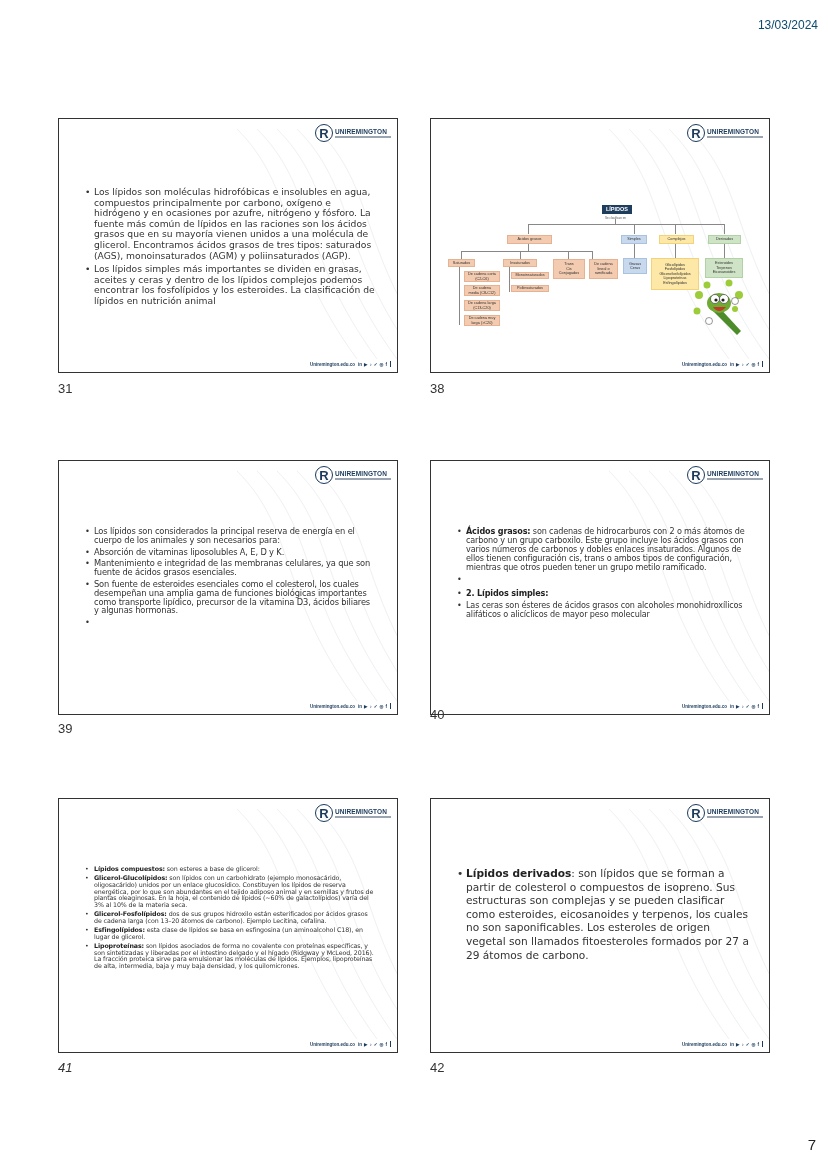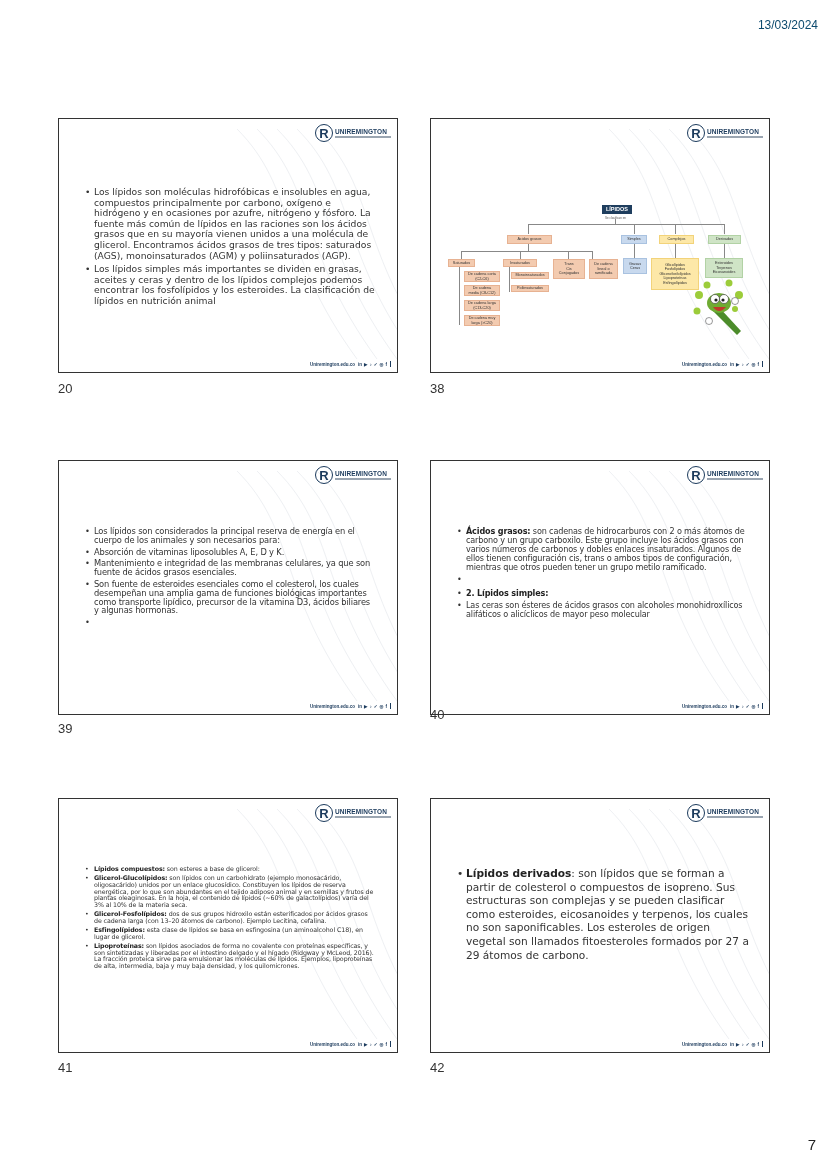--- a/index.html
+++ b/index.html
@@ -82,21 +82,21 @@
       <span>in</span>
       <span>▶</span>
       <span>♪</span>
       <span>✓</span>
       <span>◎</span>
       <span>f</span>
     </span>
     <span class="footer-bar"></span>
   </div>
 </div>
-<div class="slide-label" style="left:58px; top:381px;">20</div>
+<div class="slide-label" style="left:58px; top:381px;">31</div>
 
 <div class="slide s38" style="left:430px; top:118px;">
   <svg class="bg-wave" viewBox="0 0 200 230">
       <g fill="none" stroke="#eef0f3" stroke-width="1">
         <path d="M20,0 C80,60 60,120 140,230"></path>
         <path d="M40,0 C100,60 80,120 160,230"></path>
         <path d="M60,0 C120,60 100,120 180,230"></path>
         <path d="M80,0 C140,60 120,120 200,230"></path>
         <path d="M100,0 C160,60 140,120 220,230"></path>
       </g>
@@ -315,21 +315,21 @@
       <span>in</span>
       <span>▶</span>
       <span>♪</span>
       <span>✓</span>
       <span>◎</span>
       <span>f</span>
     </span>
     <span class="footer-bar"></span>
   </div>
 </div>
-<div class="slide-label" style="left:58px; top:1060px;">41</div>
+<div class="slide-label" style="left:58px; top:1060px;font-style:italic;">41</div>
 
 <div class="slide s42" style="left:430px; top:798px;">
   <svg class="bg-wave" viewBox="0 0 200 230">
       <g fill="none" stroke="#eef0f3" stroke-width="1">
         <path d="M20,0 C80,60 60,120 140,230"></path>
         <path d="M40,0 C100,60 80,120 160,230"></path>
         <path d="M60,0 C120,60 100,120 180,230"></path>
         <path d="M80,0 C140,60 120,120 200,230"></path>
         <path d="M100,0 C160,60 140,120 220,230"></path>
       </g>

